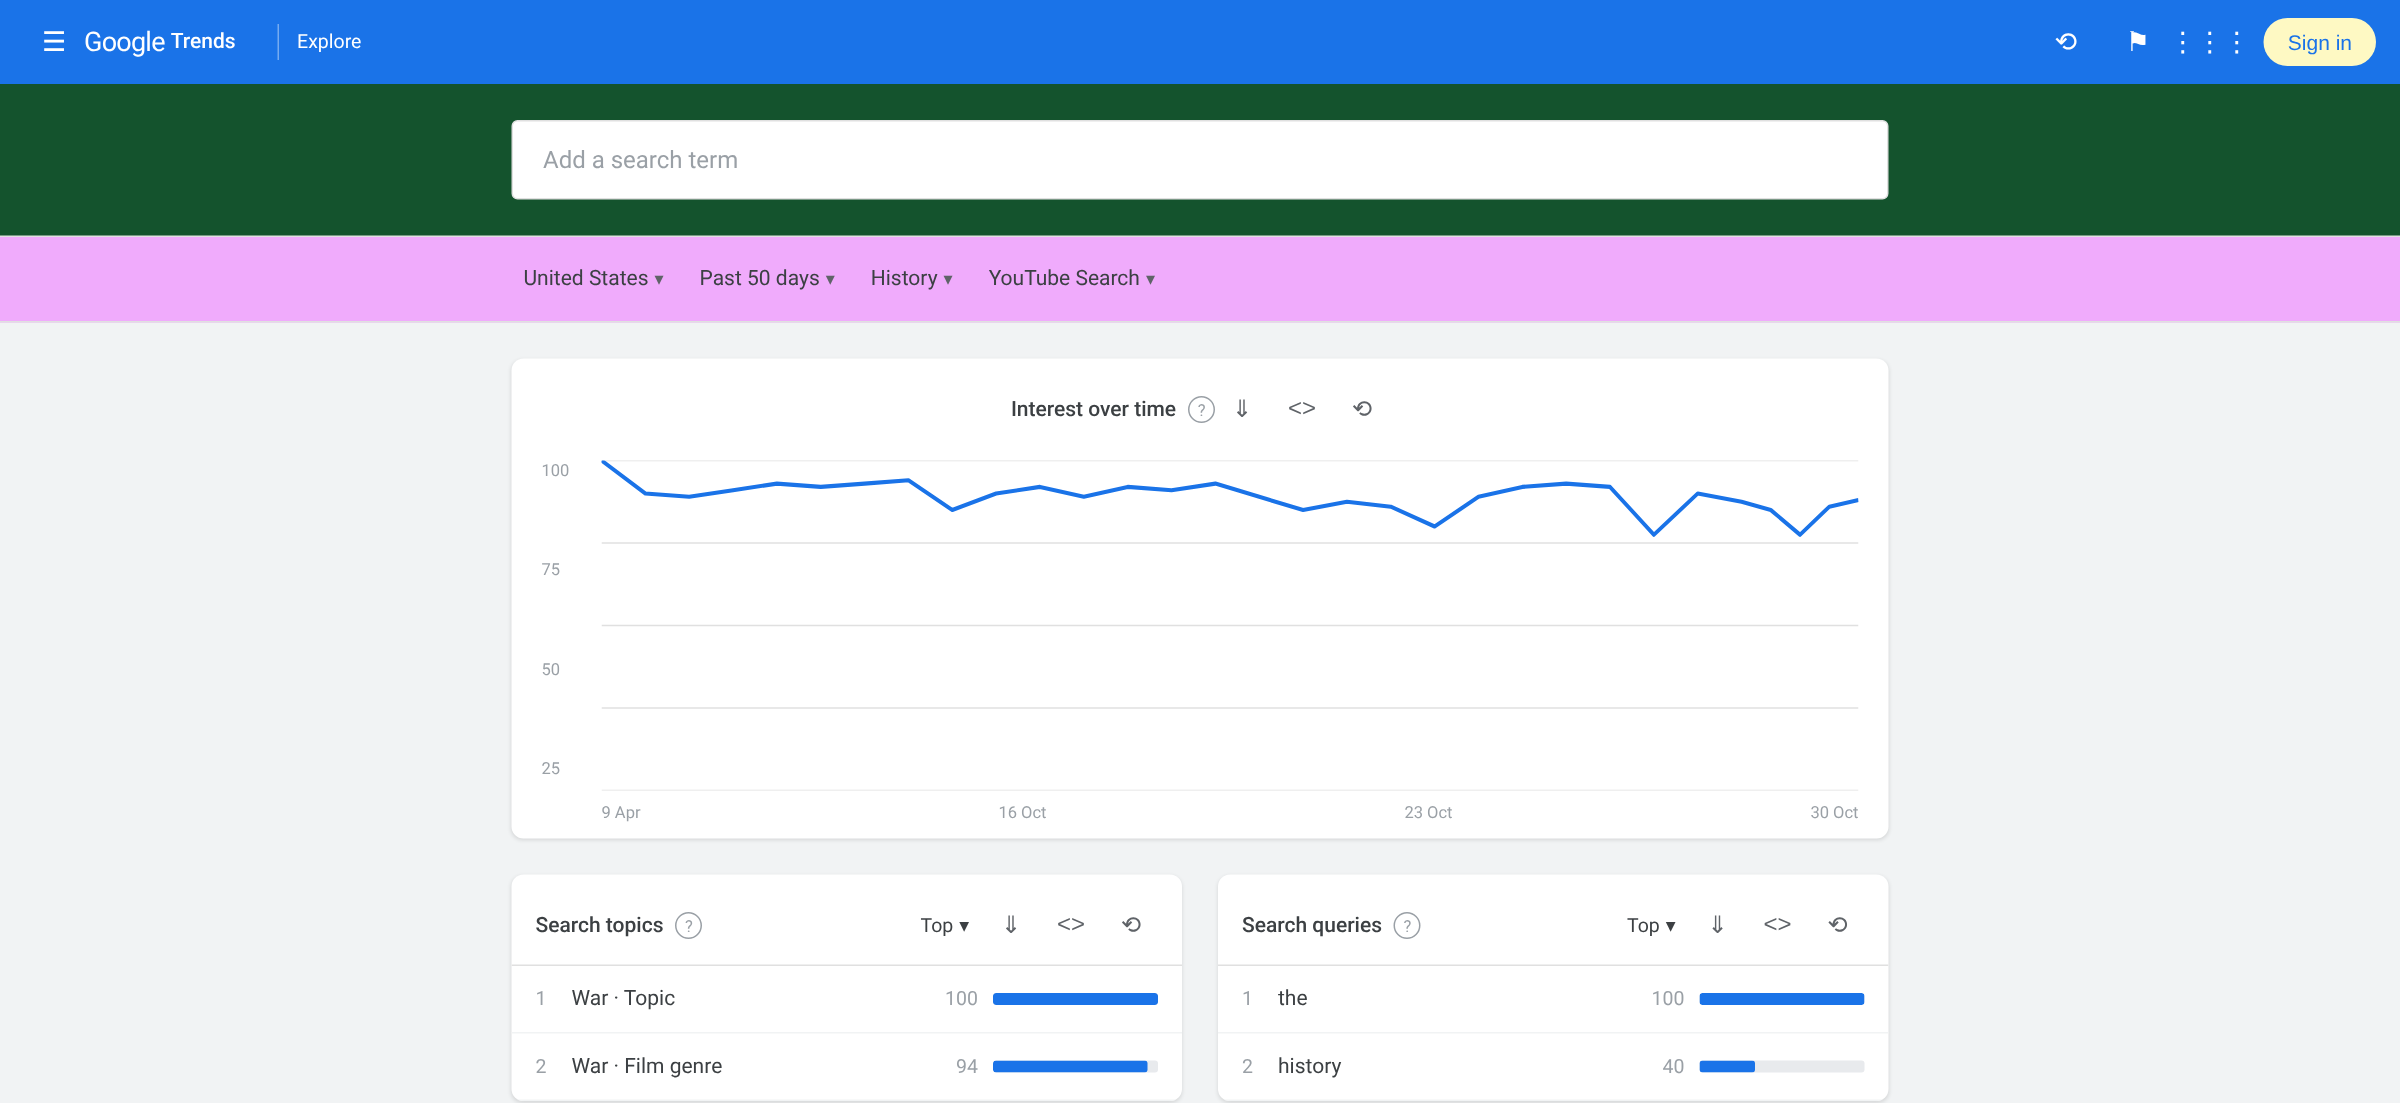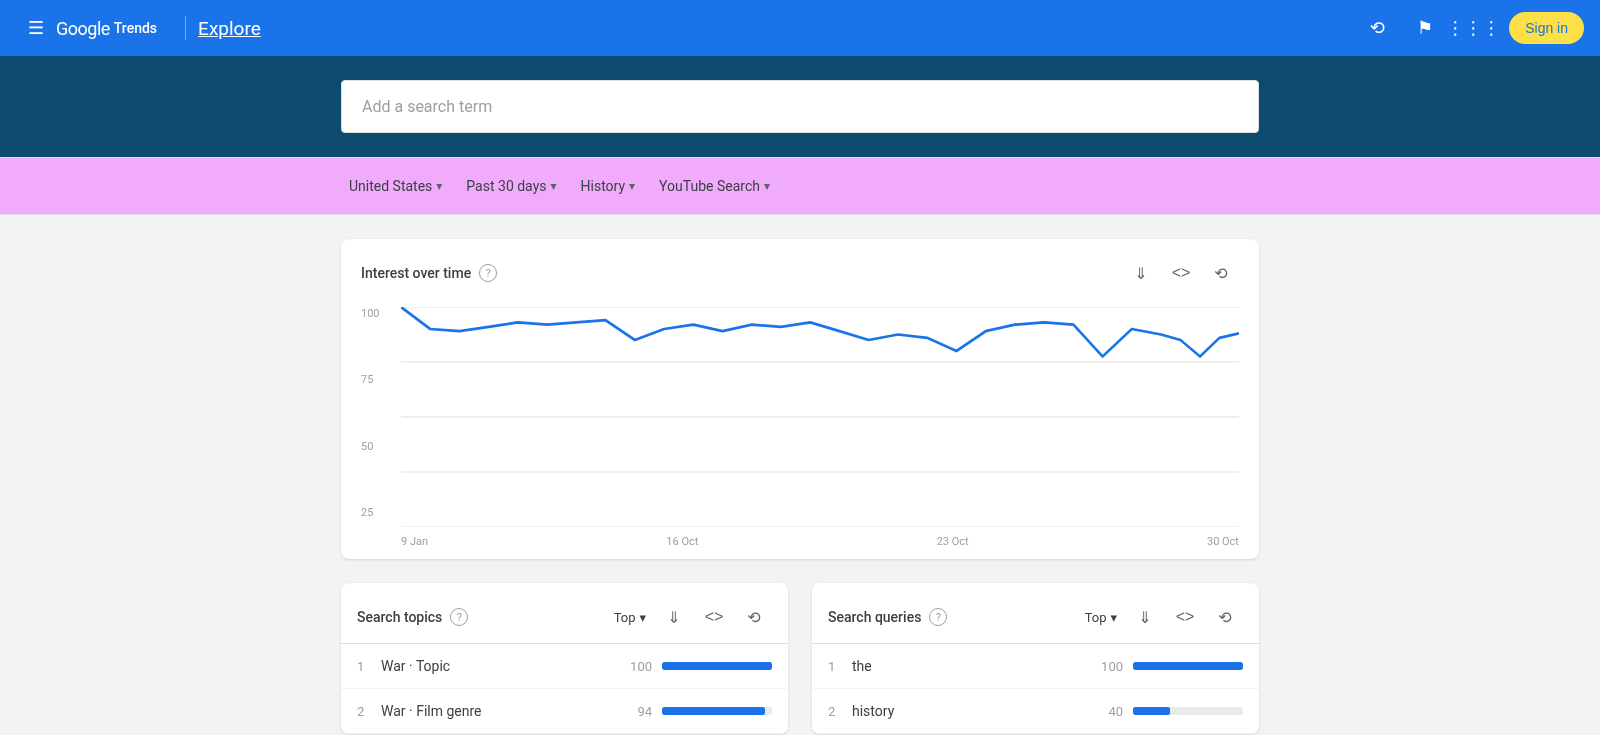--- a/index.html
+++ b/index.html
@@ -34,23 +34,22 @@
       margin-left: 4px;
     }
     .header-divider {
       width: 1px;
       height: 24px;
       background: rgba(255,255,255,0.4);
       margin: 0 12px;
     }
     .header-explore {
       color: white;
-      font-size: 19px;
+      font-size: 13px;
       font-weight: 400;
-      text-decoration: underline;
     }
     .header-spacer { flex: 1; }
     .header-actions {
       display: flex;
       align-items: center;
       gap: 8px;
     }
     .header-icon-btn {
       background: none;
       border: none;
@@ -58,40 +57,40 @@
       cursor: pointer;
       width: 40px;
       height: 40px;
       border-radius: 50%;
       display: flex;
       align-items: center;
       justify-content: center;
       font-size: 18px;
     }
     .sign-in-btn {
-      background: #fde047;
+      background: #fef9c3;
       color: #1a73e8;
       border: none;
       border-radius: 16px;
       padding: 8px 16px;
       font-size: 14px;
       font-weight: 500;
       cursor: pointer;
       margin-left: 8px;
     }
 
     
     .main {
       margin-top: 56px;
       padding-bottom: 40px;
     }
 
     
     .search-area {
-      background: #0c4a6e;
+      background: #14532d;
       padding: 0;
       border-bottom: 1px solid #e0e0e0;
     }
     .search-container {
       max-width: 950px;
       margin: 0 auto;
       padding: 24px 16px 24px 16px;
     }
     .search-input-wrapper {
       border: 1px solid #e0e0e0;
@@ -147,21 +146,21 @@
     .card {
       background: white;
       border-radius: 8px;
       box-shadow: 0 1px 3px rgba(0,0,0,0.12);
       margin-bottom: 24px;
       overflow: hidden;
     }
     .card-header {
       display: flex;
       align-items: center;
-      justify-content: space-between;
+      justify-content: center;
       padding: 16px 20px 8px 20px;
     }
     .card-title-group {
       display: flex;
       align-items: center;
       gap: 8px;
     }
     .card-title {
       font-size: 14px;
       color: #3c4043;
@@ -349,21 +348,21 @@
     </div>
   </div>
 
   <div class="filters-bar">
     <div class="filters-container">
       <div class="filter-dropdown">
         <span>United States</span>
         <span class="filter-chevron">▾</span>
       </div>
       <div class="filter-dropdown">
-        <span>Past 30 days</span>
+        <span>Past 50 days</span>
         <span class="filter-chevron">▾</span>
       </div>
       <div class="filter-dropdown">
         <span>History</span>
         <span class="filter-chevron">▾</span>
       </div>
       <div class="filter-dropdown">
         <span>YouTube Search</span>
         <span class="filter-chevron">▾</span>
       </div>
@@ -433,21 +432,21 @@
               720,45
               750,20
               780,25
               800,30
               820,45
               840,28
               860,24
             "></polyline>
         </svg>
         <div class="chart-labels-x">
-          <span>9 Jan</span>
+          <span>9 Apr</span>
           <span>16 Oct</span>
           <span>23 Oct</span>
           <span>30 Oct</span>
         </div>
       </div>
     </div>
 
     <div class="bottom-cards">
 
       <div class="bottom-card">

